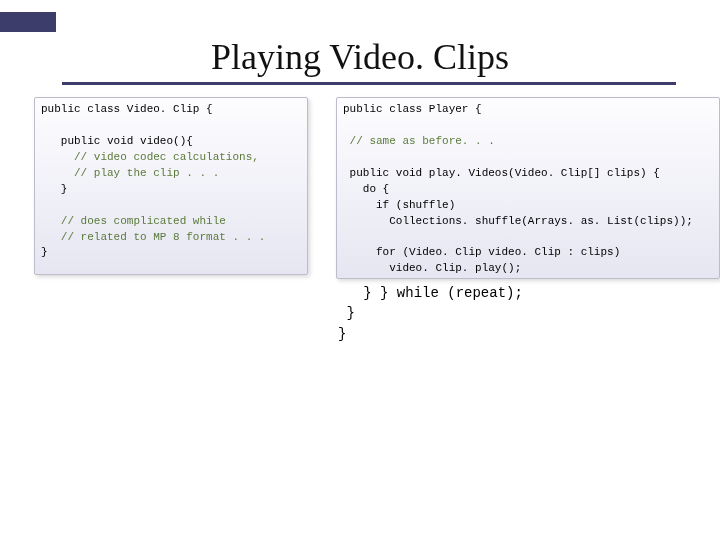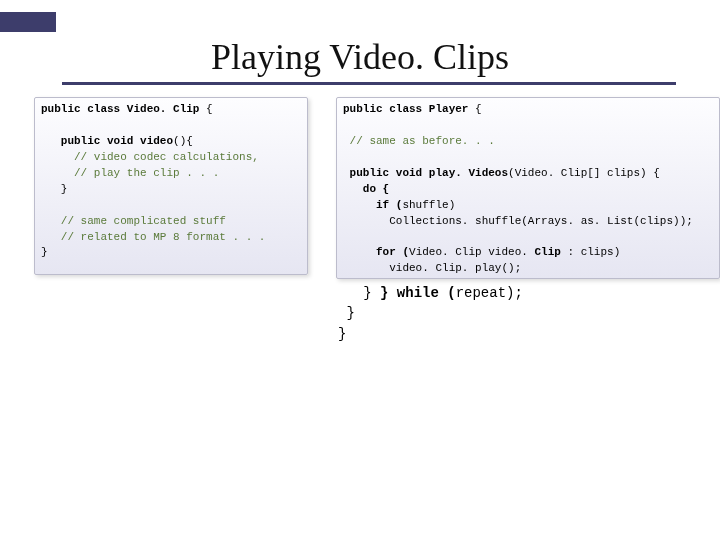--- a/index.html
+++ b/index.html
@@ -56,21 +56,21 @@
     top: 0;
     width: 260px;
     height: 168px;
   }
   .box-right {
     left: 336px;
     top: 0;
     width: 370px;
     height: 172px;
   }
-  .kw { font-weight: bold; }
+  .kw { font-weight: normal; }
   .cm { color: #5a7a3a; }
   .trailing {
     position: absolute;
     left: 338px;
     top: 186px;
     font-family: "Courier New", monospace;
     font-size: 14px;
     line-height: 1.45;
     white-space: pre;
     color: #000;
@@ -86,21 +86,21 @@
 
 <div class="content">
 
   <div class="codebox box-left"><span class="kw">public class </span><span class="kw">Video. Clip</span><span> {</span>
 
    <span class="kw">public void </span><span class="kw">video</span><span>(){</span>
      <span class="cm">// video codec calculations,</span>
      <span class="cm">// play the clip . . .</span>
    <span>}</span>
 
-   <span class="cm">// same complicated stuff</span>
+   <span class="cm">// does complicated while</span>
    <span class="cm">// related to MP 8 format . . .</span>
 <span>}</span></div>
 
   <div class="codebox box-right"><span class="kw">public class </span><span class="kw">Player</span><span> {</span>
 
  <span class="cm">// same as before. . .</span>
 
  <span class="kw">public void </span><span class="kw">play. Videos</span><span>(Video. Clip[] clips) {</span>
    <span class="kw">do {</span>
      <span class="kw">if (</span><span>shuffle</span><span>)</span>

